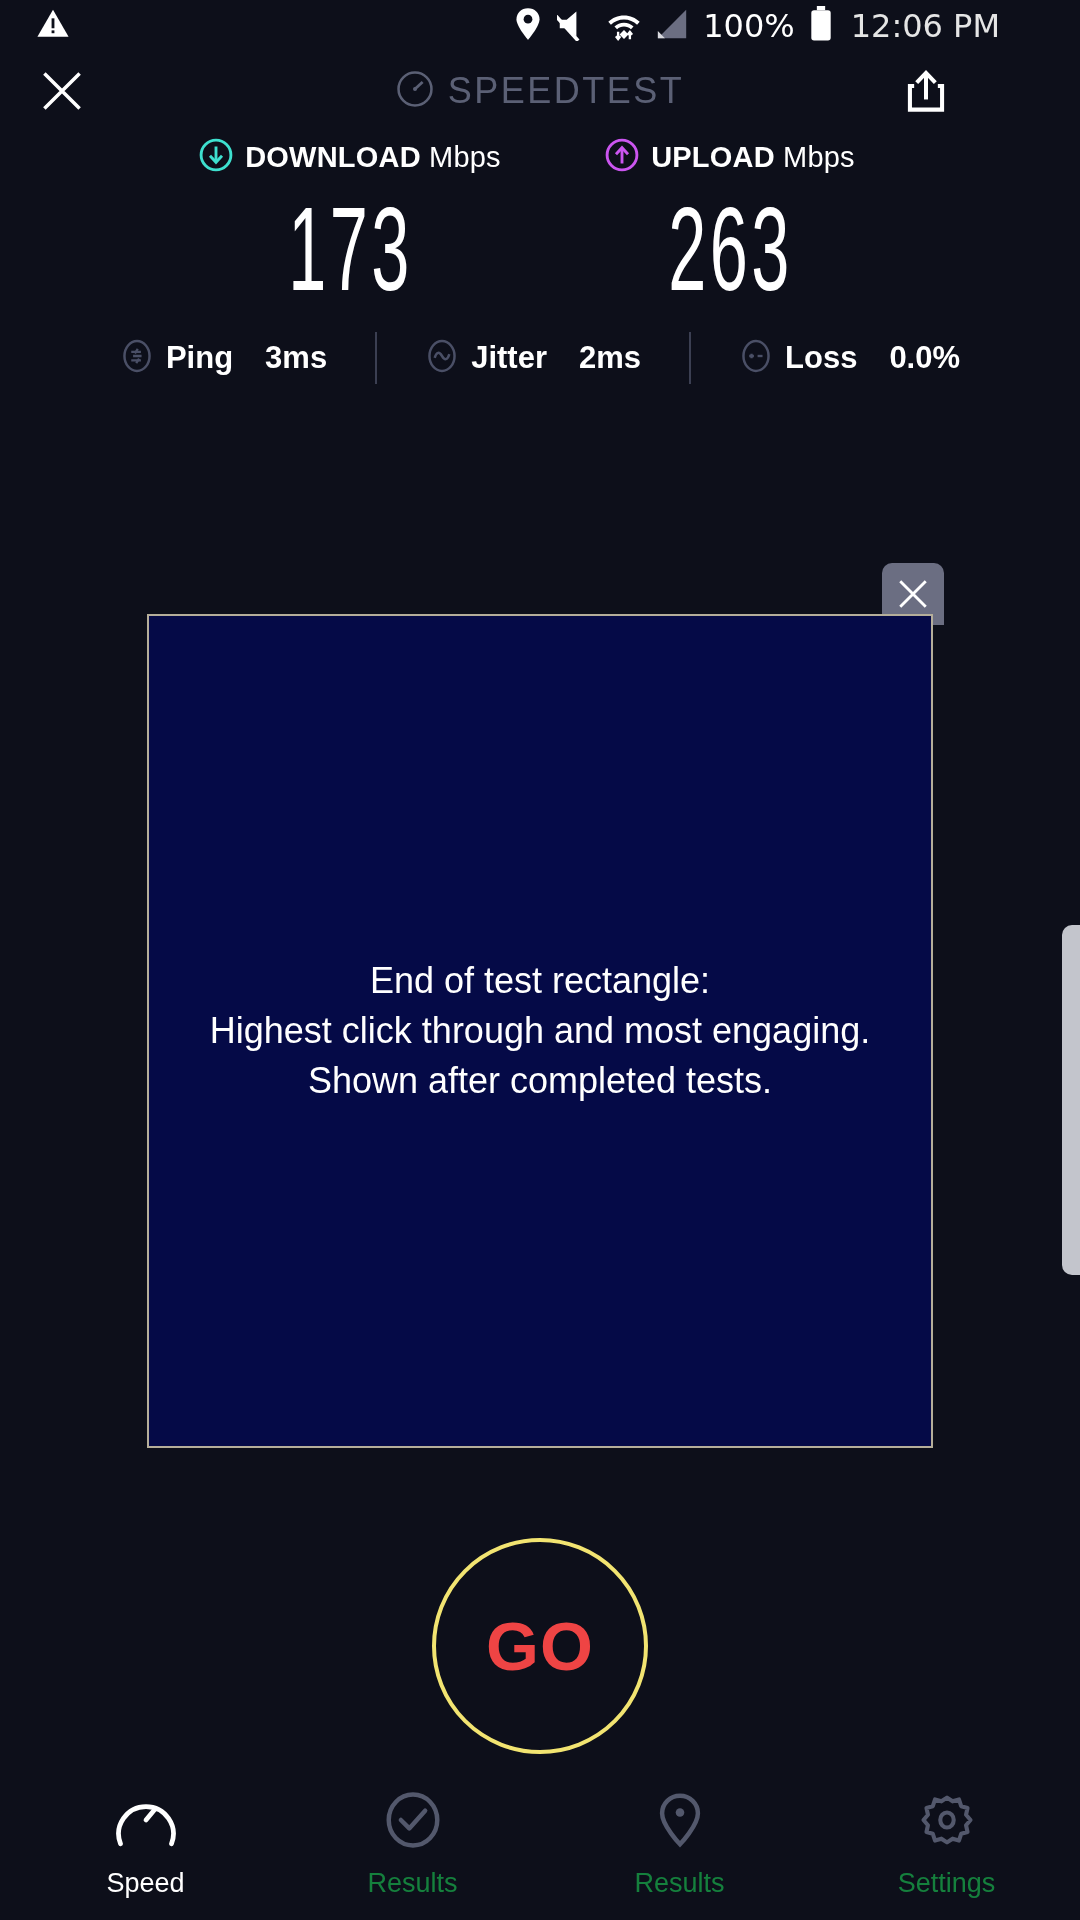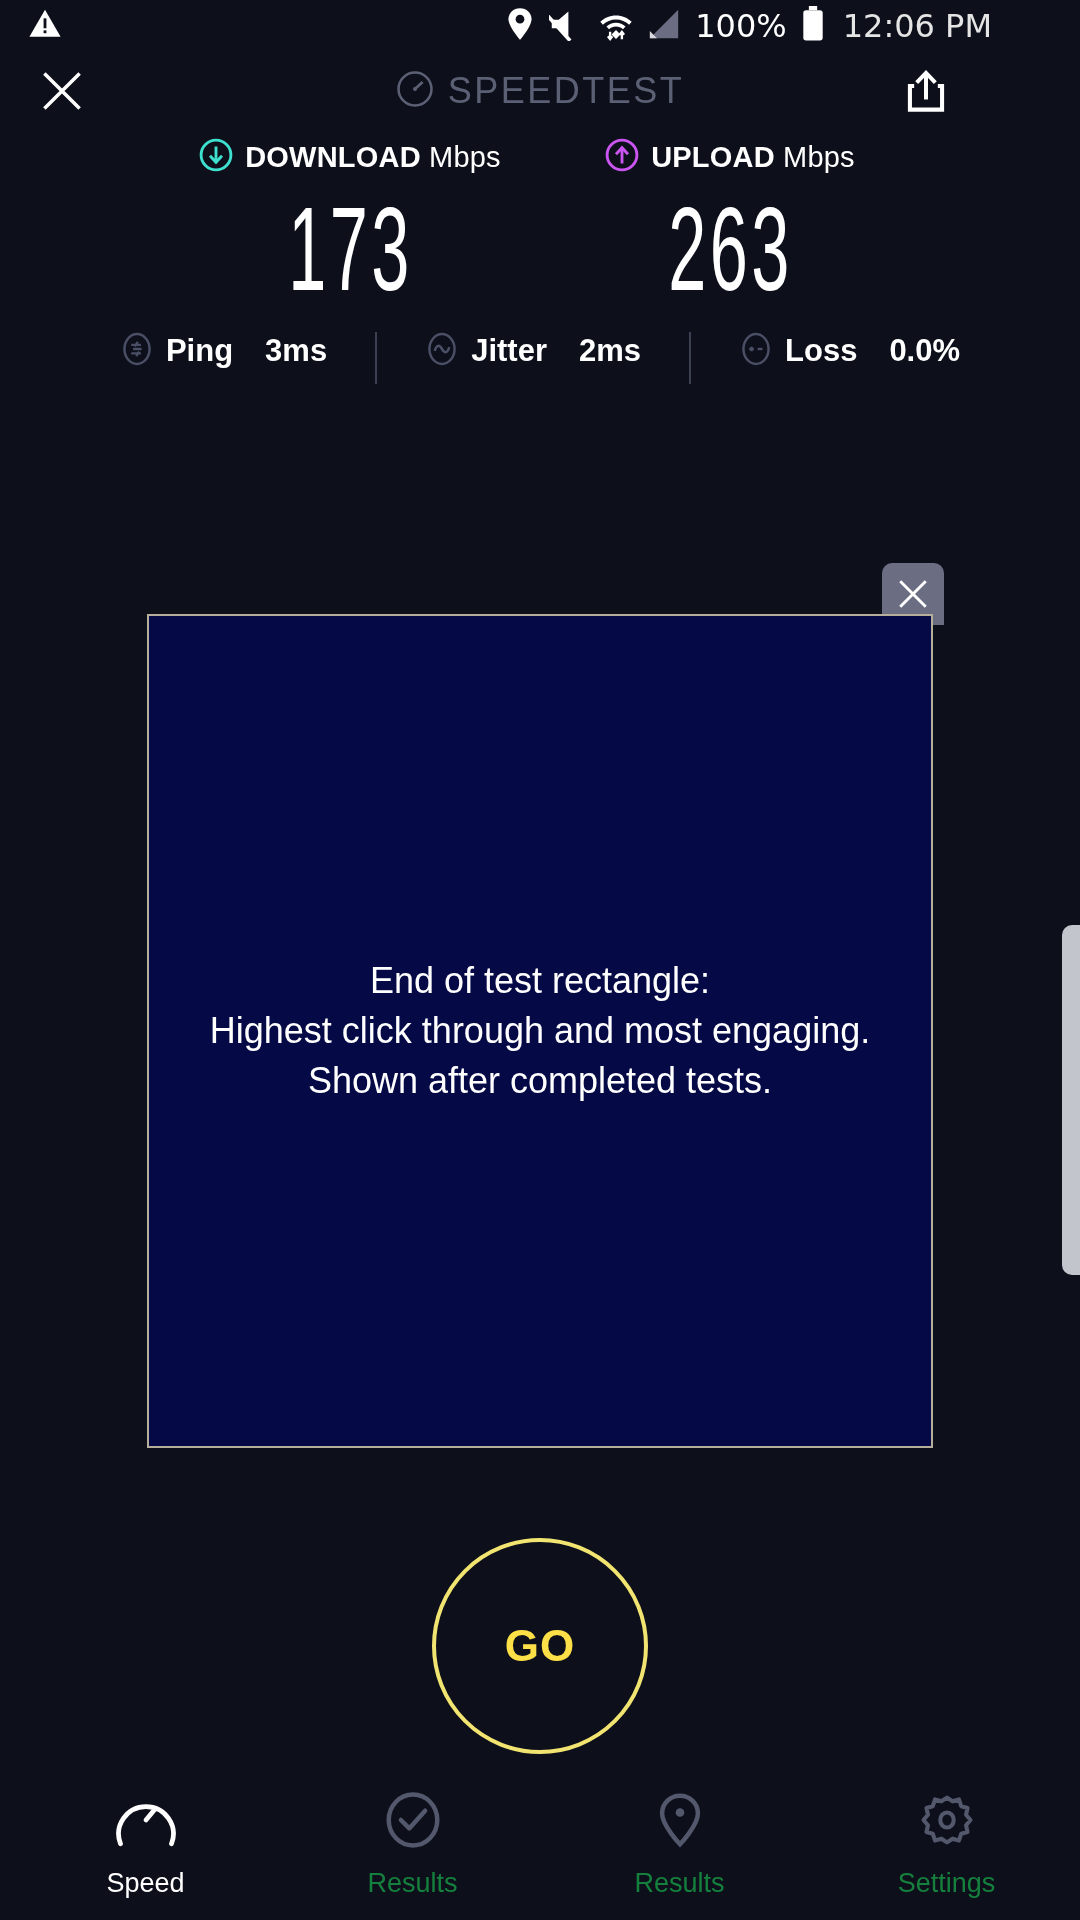--- a/index.html
+++ b/index.html
@@ -7,21 +7,21 @@
   body {
     background:#0d0f1a;
     font-family:"Liberation Sans", sans-serif;
     color:#ffffff;
     overflow:hidden;
     position:relative;
   }
 
   
   .statusbar {
-    position:absolute; top:0; left:8px; width:1004px; height:52px;
+    position:absolute; top:0; left:16px; width:1004px; height:52px;
     display:flex; align-items:center; padding:0 20px;
   }
   .sb-left { display:flex; align-items:center; gap:10px; }
   .sb-right { margin-left:auto; display:flex; align-items:center; gap:14px; }
   .sb-battery-pct {
     font-size:32px; letter-spacing:0px; color:#ffffff; font-weight:400;
     font-family:"DejaVu Sans", sans-serif;
   }
   .sb-time {
     font-size:32px; color:#e5e5e5; font-weight:400; margin-left:4px;
@@ -54,21 +54,21 @@
   }
   .metric-label .unit { font-weight:400; }
   .metric-value {
     font-size:118px; line-height:1.0; font-weight:300; color:#ffffff;
     font-family:"Liberation Sans Narrow","Liberation Sans",sans-serif;
     transform:scaleX(0.58); transform-origin:center top; letter-spacing:6px;
     margin-top:14px;
   }
 
   .pjl-row {
-    display:flex; align-items:flex-start; justify-content:center;
+    display:flex; align-items:center; justify-content:center;
     margin-top:24px; width:1080px;
   }
   .pjl-item { display:flex; align-items:center; gap:12px; }
   .pjl-name { font-size:31px; font-weight:700; color:#ffffff; }
   .pjl-val  { font-size:31px; font-weight:700; color:#ffffff; margin-left:20px;}
   .pjl-sep { width:2px; height:52px; background:#3b3f52; }
   .pjl-gap-a { width:48px; }
   .pjl-gap-b { width:48px; }
 
   
@@ -92,21 +92,21 @@
     position:absolute; right:0; top:925px; width:18px; height:350px;
     background:#c3c5cc; border-radius:10px 0 0 10px;
   }
 
   
   .go-btn {
     position:absolute; left:432px; top:1538px; width:216px; height:216px;
     border:4px solid #f2e471; border-radius:50%;
     display:flex; align-items:center; justify-content:center; cursor:pointer;
   }
-  .go-label { font-size:44px; font-weight:700; color:#fde047; letter-spacing:1px; }
+  .go-label { font-size:68px; font-weight:700; color:#ef4444; letter-spacing:1px; }
 
   
   .bottomnav {
     position:absolute; bottom:0; left:0; width:1080px; height:150px;
     display:flex; align-items:center;padding-left:12px;
   }
   .nav-item {
     flex:1; display:flex; flex-direction:column; align-items:center;
     gap:16px; cursor:pointer;
   }

